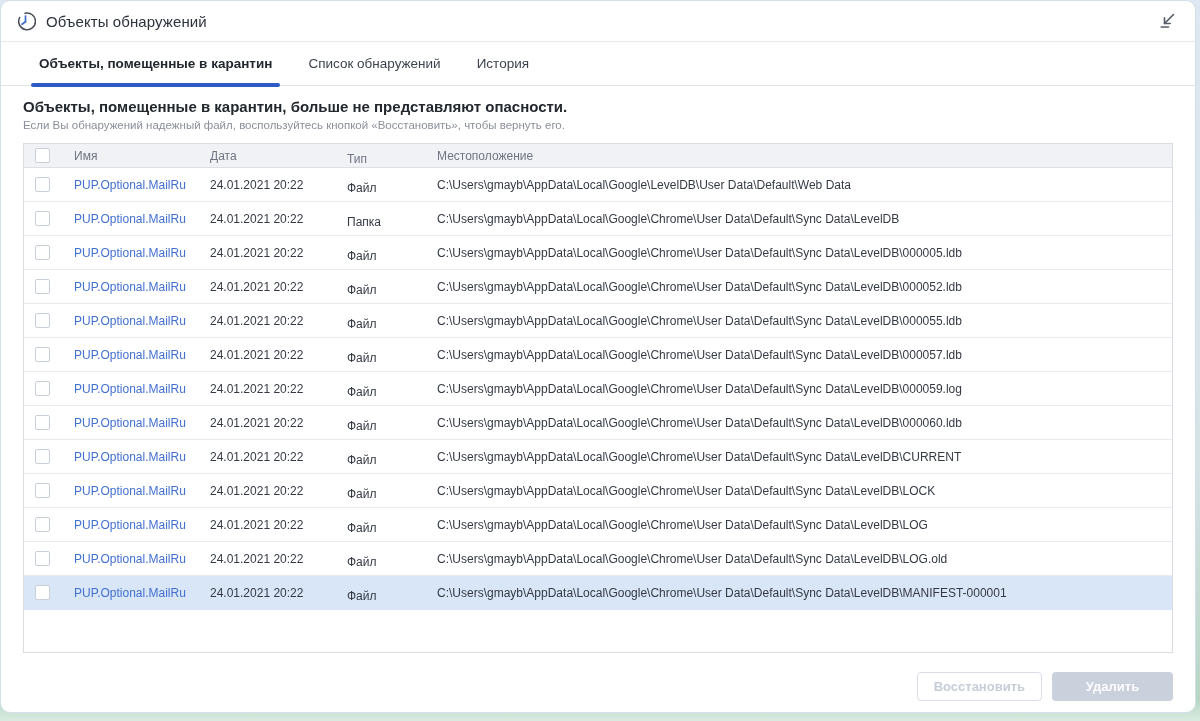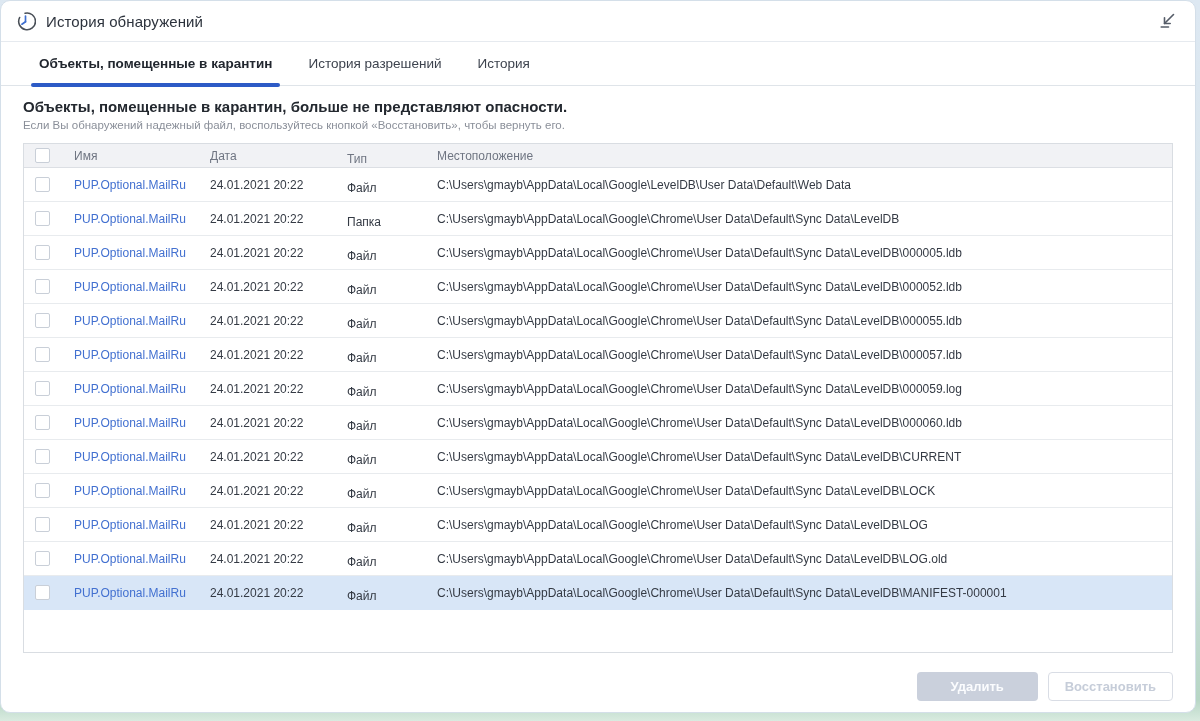--- a/index.html
+++ b/index.html
@@ -117,35 +117,35 @@
 <div class="window">
 
   <div class="titlebar">
     <span style="display:flex;">
       <svg width="21" height="21" viewBox="0 0 20 20">
         <path d="M 4.4 6.2 A 8 8 0 1 0 9.6 2.1" fill="none" stroke="#4a5058" stroke-width="1.5" stroke-linecap="round"></path>
         <line x1="10" y1="10.2" x2="10" y2="4.8" stroke="#3f6fd0" stroke-width="1.6" stroke-linecap="round"></line>
         <line x1="10" y1="10.2" x2="6.6" y2="12.6" stroke="#3f6fd0" stroke-width="1.6" stroke-linecap="round"></line>
       </svg>
     </span>
-    <span class="title">История обнаружений</span>
+    <span class="title">Объекты обнаружений</span>
     <button class="collapse-btn">
       <span style="display:flex;">
         <svg width="18" height="18" viewBox="0 0 18 18">
           <line x1="15.5" y1="2.5" x2="6.5" y2="11.5" stroke="#555c68" stroke-width="1.6" stroke-linecap="round"></line>
           <polyline points="6.5,5.8 6.5,11.5 12.2,11.5" fill="none" stroke="#555c68" stroke-width="1.6" stroke-linecap="round" stroke-linejoin="round"></polyline>
           <line x1="3.2" y1="15" x2="10.5" y2="15" stroke="#555c68" stroke-width="1.6" stroke-linecap="round"></line>
         </svg>
       </span>
     </button>
   </div>
 
   <div class="tabs">
     <div class="tab active">Объекты, помещенные в карантин</div>
-    <div class="tab">История разрешений</div>
+    <div class="tab">Список обнаружений</div>
     <div class="tab">История</div>
   </div>
 
   <div class="intro">
     <div class="intro-head">Объекты, помещенные в карантин, больше не представляют опасности.</div>
     <div class="intro-note">Если Вы обнаружений надежный файл, воспользуйтесь кнопкой «Восстановить», чтобы вернуть его.</div>
   </div>
 
   <div class="table-wrap">
     <div class="thead">
@@ -272,17 +272,17 @@
     </div>
     <div class="col-name">PUP.Optional.MailRu</div>
     <div class="col-date">24.01.2021 20:22</div>
     <div class="col-type">Файл</div>
     <div class="col-loc">C:\Users\gmayb\AppData\Local\Google\Chrome\User Data\Default\Sync Data\LevelDB\MANIFEST-000001</div>
   </div>
       </div>
   </div>
 
   <div class="footer">
+    <button class="btn btn-restore">Восстановить</button>
     <button class="btn btn-delete">Удалить</button>
-    <button class="btn btn-restore">Восстановить</button>
   </div>
 
 </div>
 
 </body></html>

